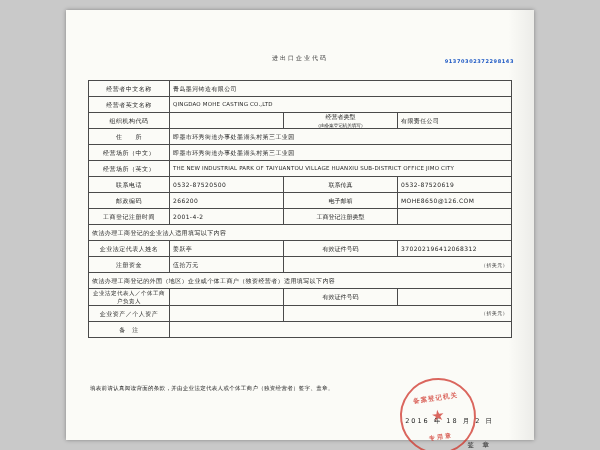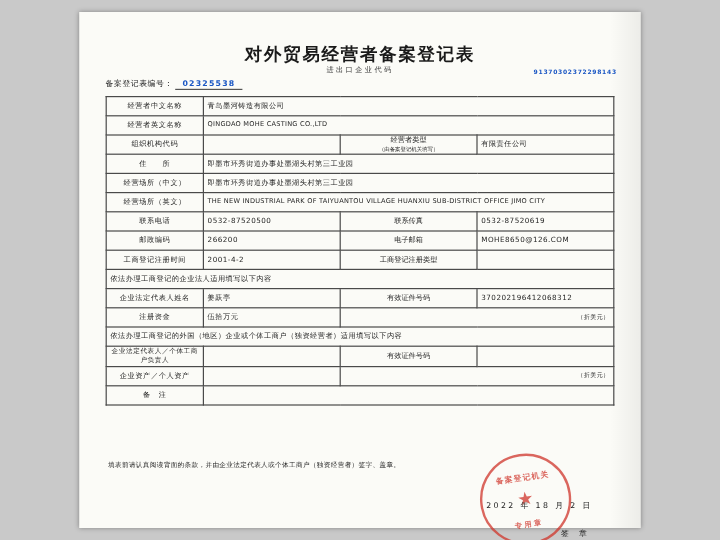--- a/index.html
+++ b/index.html
@@ -105,26 +105,22 @@
     position:absolute;left:0;bottom:10px;width:100%;text-align:center;
     color:#d0352b;font-size:6px;letter-spacing:2px;font-weight:bold;
   }
   .unit{font-size:5px;color:#333;float:right;}
 </style>
 </head>
 <body>
 
 <div class="page">
 
-  <div class="title">对外贸易经营者备案登记表</div>
   <div class="subtitle">进出口企业代码</div>
 
-  <div class="reg-no-row">
-    <span class="reg-no-label">备案登记表编号：</span><span class="reg-no-val">02325538</span>
-  </div>
 
   <div class="code-row">
     <div class="code-val">91370302372298143</div>
   </div>
 
   <table class="form">
     <tbody>
         <tr>
       <td class="lbl">经营者中文名称</td>
       <td class="val" colspan="3">青岛墨河铸造有限公司</td>
@@ -217,21 +213,21 @@
 
   <div class="signline">签　章</div>
 
   <div class="seal">
     <div class="txt">备案登记机关</div>
     <div class="star">★</div>
     <div class="txt2">专用章</div>
   </div>
 
   <div class="dateline">
-    <span>2022</span>
+    <span>2016</span>
     <span>年</span>
     <span>18</span>
     <span>月</span>
     <span>2</span>
     <span>日</span>
   </div>
 
 </div>
 
 </body></html>

